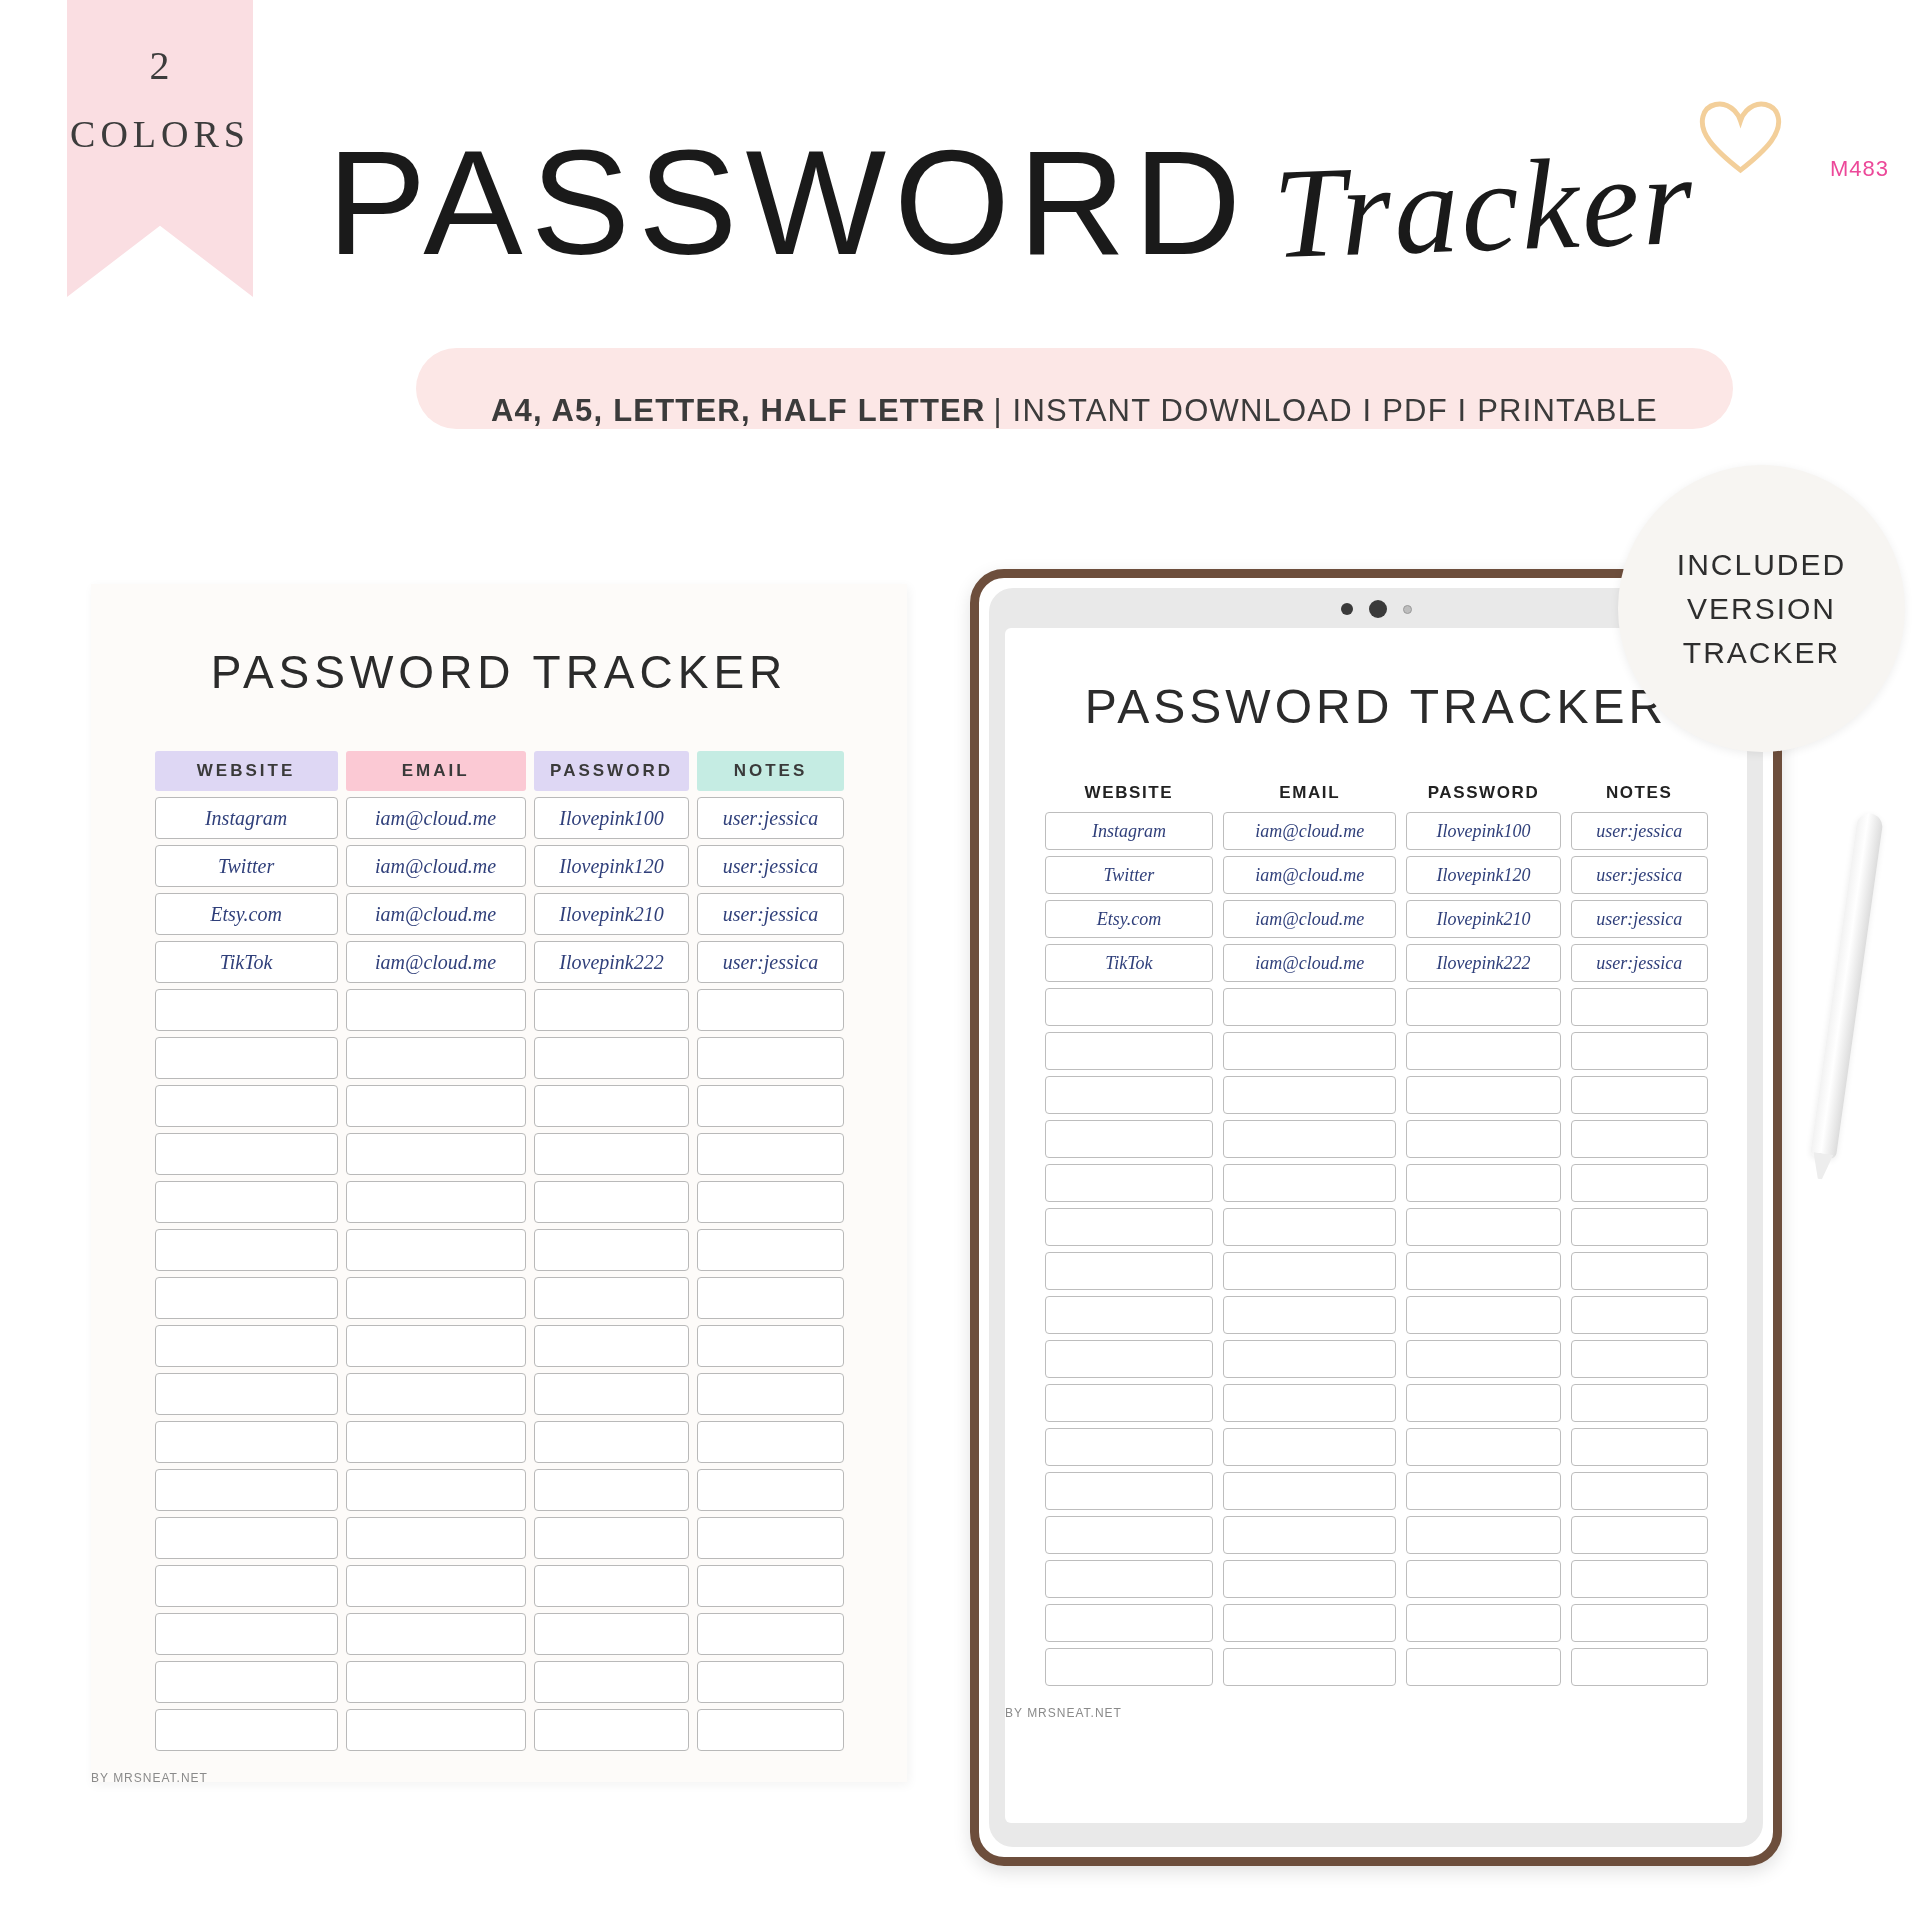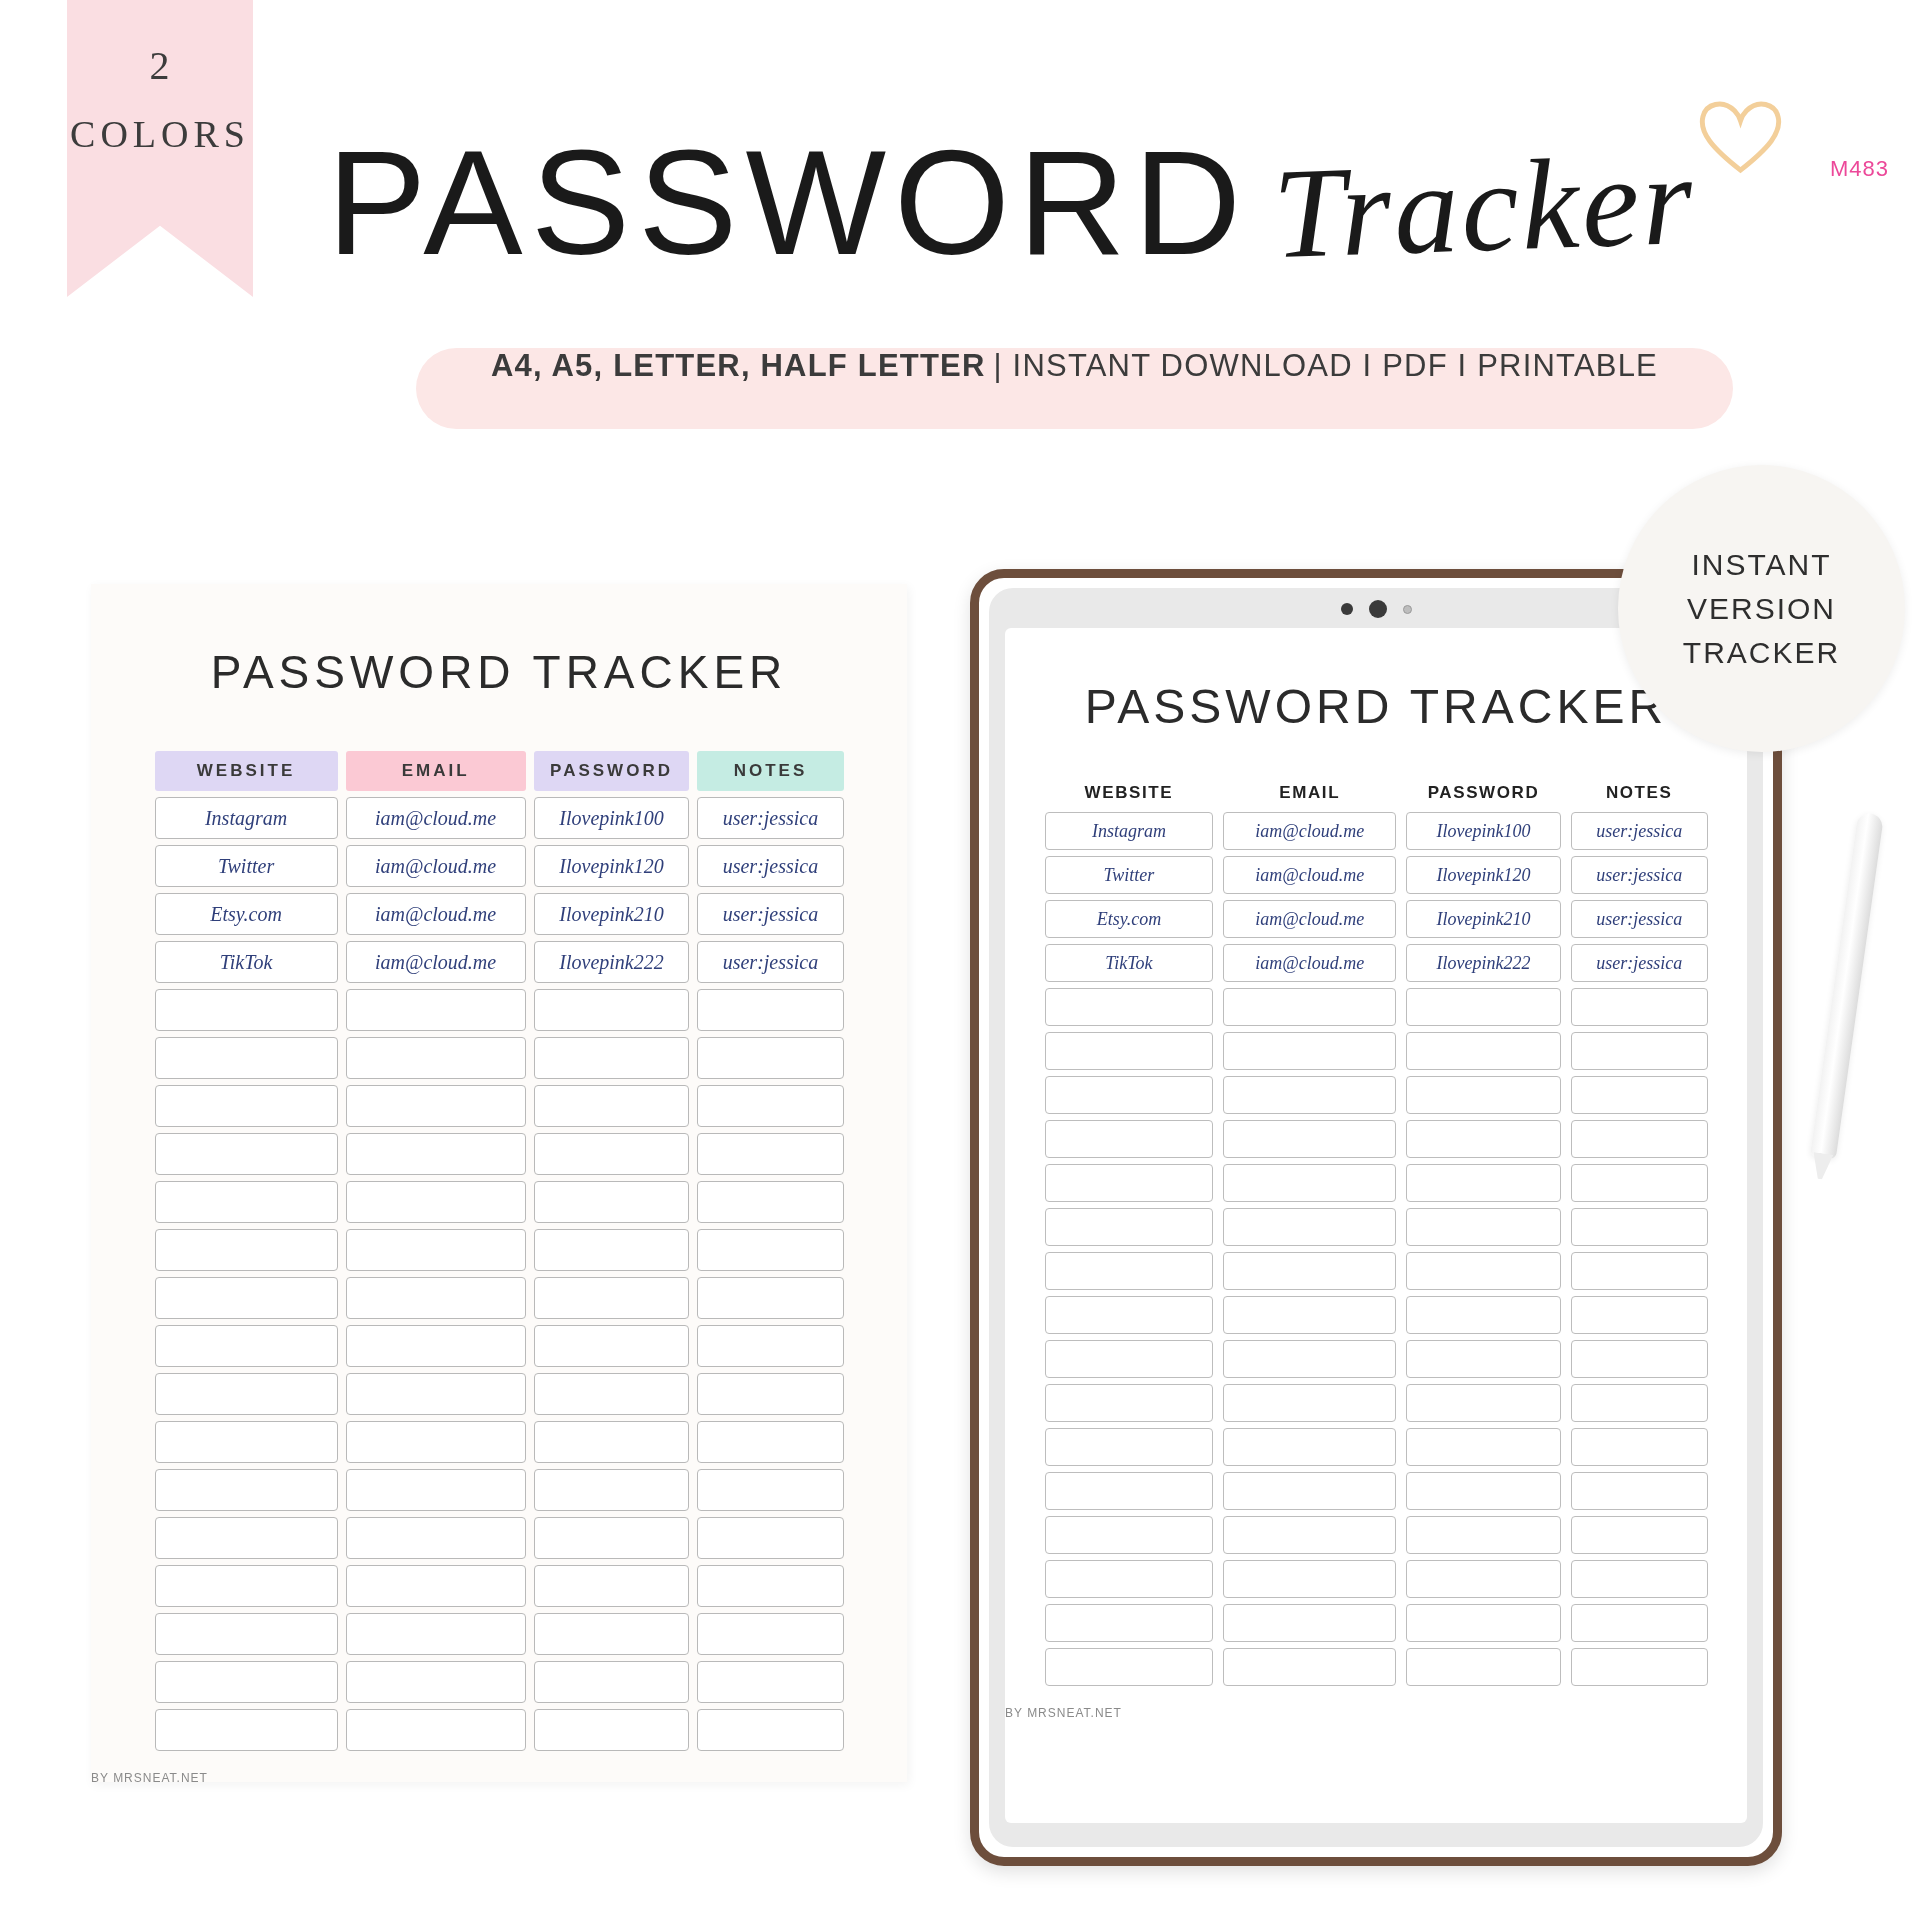--- a/index.html
+++ b/index.html
@@ -83,21 +83,21 @@
   }
 
   
   .subtitle-pill {
     position: absolute;
     left: 416px; top: 348px;
     width: 1317px; height: 81px;
     background: #fce7e6;
     border-radius: 41px;
     display: flex;
-    align-items: flex-start;
+    align-items: flex-end;
     justify-content: center;
     gap: 8px;
   }
   .sub-bold {
     font-size: 31px;
     font-weight: bold;
     letter-spacing: 1.2px;
     color: #3b3b3b;
   }
   .sub-light {
@@ -295,21 +295,21 @@
     <span class="title-script">Tracker</span>
   </div>
   <div class="code-label">M483</div>
 
   <div class="subtitle-pill">
     <span class="sub-bold">A4, A5, LETTER, HALF LETTER</span>
     <span class="sub-light">| INSTANT DOWNLOAD I PDF I PRINTABLE</span>
   </div>
 
   <div class="fillable-badge">
-    <span>INSTANT</span>
+    <span>INCLUDED</span>
     <span>VERSION</span>
     <span>TRACKER</span>
   </div>
 
   <div class="sheet-left">
     <div class="sheet-title">PASSWORD TRACKER</div>
     <table class="tbl">
       <colgroup>
           <col class="c1">
           <col class="c2">

